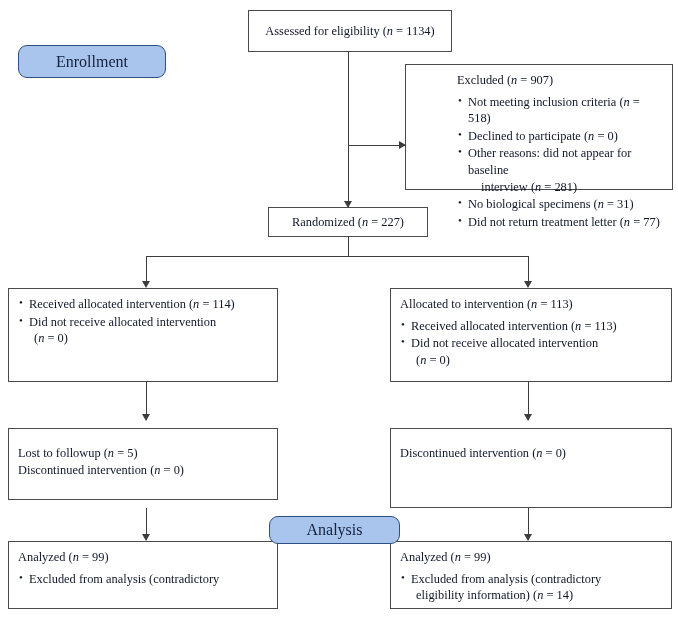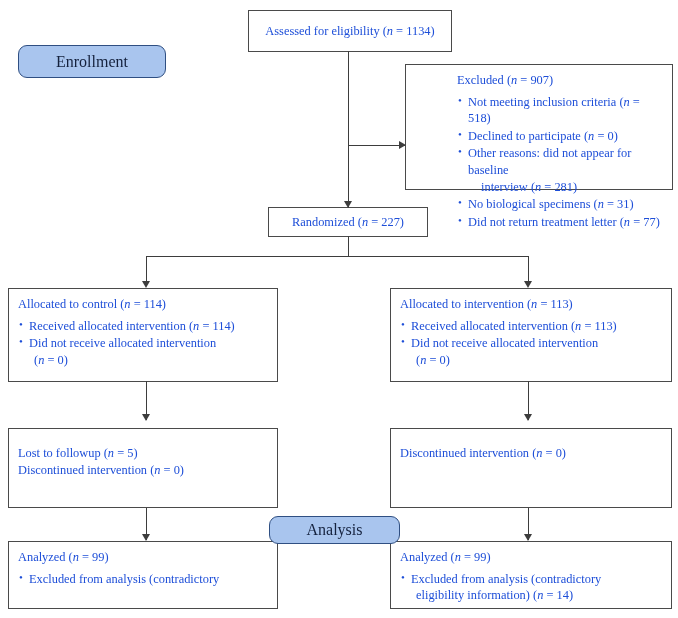--- a/index.html
+++ b/index.html
@@ -15,21 +15,21 @@
     overflow:hidden;
   }
   
   .box{
     position:absolute;
     box-sizing:border-box;
     border:1px solid #4a4a4a;
     background:#ffffff;
     font-size:12.4px;
     line-height:1.34;
-    color:#1d4ed8;
+    color:#0f172a;
   }
   .box .pad{padding:7px 9px 6px 9px;}
   .center{
     display:flex;align-items:center;justify-content:center;
     text-align:center;
   }
   
   .pill{
     position:absolute;
     box-sizing:border-box;
@@ -125,21 +125,20 @@
       </ul>
     </div>
   </div>
 
   <div class="box center" style="left:268px;top:207px;width:160px;height:30px;">
     <span>Randomized (<i class="n">n</i> = 227)</span>
   </div>
 
   <div class="box" style="left:8px;top:288px;width:270px;height:94px;">
     <div class="pad">
-      <p class="hdr">Allocated to control (<i class="n">n</i> = 114)</p>
       <ul class="items tight">
         <li>Received allocated intervention (<i class="n">n</i> = 114)</li>
         <li>
           <span>Did not receive allocated intervention</span>
           <span class="cont">(<i class="n">n</i> = 0)</span>
         </li>
       </ul>
     </div>
   </div>
 
@@ -149,21 +148,21 @@
       <ul class="items tight">
         <li>Received allocated intervention (<i class="n">n</i> = 113)</li>
         <li>
           <span>Did not receive allocated intervention</span>
           <span class="cont">(<i class="n">n</i> = 0)</span>
         </li>
       </ul>
     </div>
   </div>
 
-  <div class="box" style="left:8px;top:428px;width:270px;height:80px;">
+  <div class="box" style="left:8px;top:428px;width:270px;height:72px;">
     <div class="pad" style="padding-top:16px;">
       <p class="plain-line">Lost to followup (<i class="n">n</i> = 5)</p>
       <p class="plain-line">Discontinued intervention (<i class="n">n</i> = 0)</p>
     </div>
   </div>
 
   <div class="box" style="left:390px;top:428px;width:282px;height:80px;">
     <div class="pad" style="padding-top:16px;">
       <p class="plain-line">Discontinued intervention (<i class="n">n</i> = 0)</p>
     </div>

